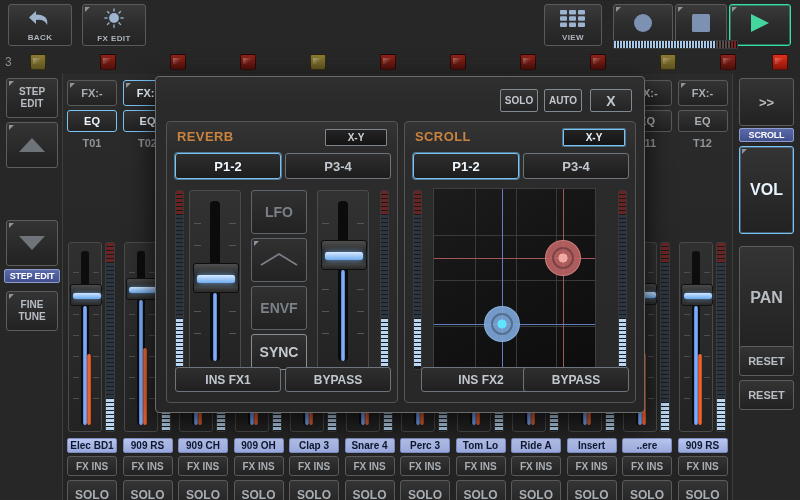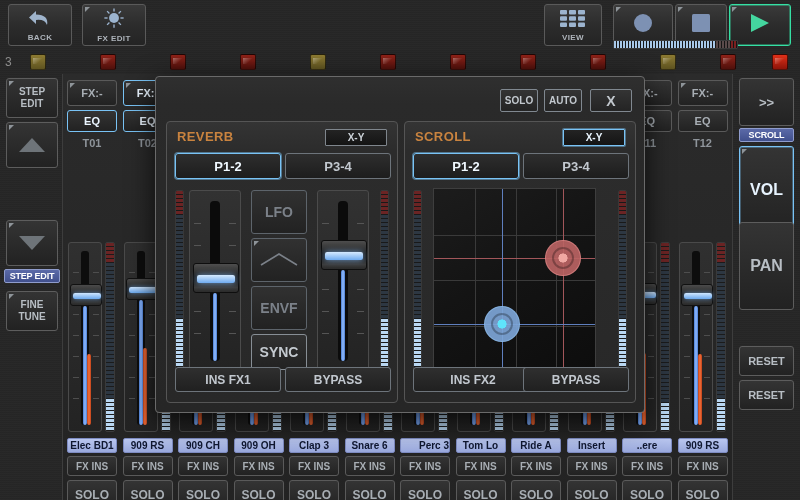--- a/index.html
+++ b/index.html
@@ -874,21 +874,21 @@
           <i style="background: rgb(185, 215, 242);"></i>
           <i style="background: rgb(185, 215, 242);"></i>
           <i style="background: rgb(185, 215, 242);"></i>
           <i style="background: rgb(185, 215, 242);"></i>
           <i style="background: rgb(185, 215, 242);"></i>
           <i style="background: rgb(185, 215, 242);"></i>
           <i style="background: rgb(185, 215, 242);"></i>
           <i style="background: rgb(185, 215, 242);"></i>
         </div>
         <div class="nametag" style="top: 364px;">
-          <span>Snare 6</span>
+          <span>Snare 4</span>
         </div>
         <div class="mbtn" style="top: 382px; height: 20px; font-size: 10px;">
           <span>FX INS</span>
         </div>
         <div class="mbtn" style="top: 406px; height: 30px; font-size: 12px;">
           <span>SOLO</span>
         </div>
       </div>
       <div class="strip" style="left: 335px;">
         <div class="mbtn" style="top: 6px; height: 26px; font-size: 11px;">
@@ -965,21 +965,21 @@
           <i style="background: rgb(45, 55, 66);"></i>
           <i style="background: rgb(45, 55, 66);"></i>
           <i style="background: rgb(45, 55, 66);"></i>
           <i style="background: rgb(185, 215, 242);"></i>
           <i style="background: rgb(185, 215, 242);"></i>
           <i style="background: rgb(185, 215, 242);"></i>
           <i style="background: rgb(185, 215, 242);"></i>
           <i style="background: rgb(185, 215, 242);"></i>
           <i style="background: rgb(185, 215, 242);"></i>
         </div>
-        <div class="nametag" style="top: 364px; justify-content: flex-end;">
+        <div class="nametag" style="top: 364px;">
           <span>Perc 3</span>
         </div>
         <div class="mbtn" style="top: 382px; height: 20px; font-size: 10px;">
           <span>FX INS</span>
         </div>
         <div class="mbtn" style="top: 406px; height: 30px; font-size: 12px;">
           <span>SOLO</span>
         </div>
       </div>
       <div class="strip" style="left: 390.5px;">
@@ -1472,21 +1472,21 @@
     <div class="rbtn" style="top:4px;height:48px;">
       <span>&gt;&gt;</span>
     </div>
     <div class="taglabel" style="left:6px;width:55px;top:54px;">
       <span>SCROLL</span>
     </div>
     <div class="rbtn sel" style="top:72px;height:88px;font-size:16px;">
       <span class="corner"></span>
       <span>VOL</span>
     </div>
-    <div class="rbtn" style="top:148px;height:88px;font-size:16px;">
+    <div class="rbtn" style="top:172px;height:104px;font-size:16px;">
       <span>PAN</span>
     </div>
     <div class="rbtn small" style="top:272px;height:30px;">
       <span>RESET</span>
     </div>
     <div class="rbtn small" style="top:306px;height:30px;">
       <span>RESET</span>
     </div>
   </div>
 
@@ -1781,21 +1781,21 @@
           <i style="background: rgb(185, 215, 242);"></i>
           <i style="background: rgb(185, 215, 242);"></i>
           <i style="background: rgb(185, 215, 242);"></i>
           <i style="background: rgb(185, 215, 242);"></i>
           <i style="background: rgb(185, 215, 242);"></i>
           <i style="background: rgb(185, 215, 242);"></i>
           <i style="background: rgb(185, 215, 242);"></i>
           <i style="background: rgb(185, 215, 242);"></i>
         </div>
 
-      <div class="footbtn" style="left:8px;width:120px;">
+      <div class="footbtn" style="left:16px;width:120px;">
         <span>INS FX2</span>
       </div>
       <div class="footbtn" style="left:118px;width:106px;">
         <span>BYPASS</span>
       </div>
     </div>
   </div>
 </div>
 
 </body></html>

